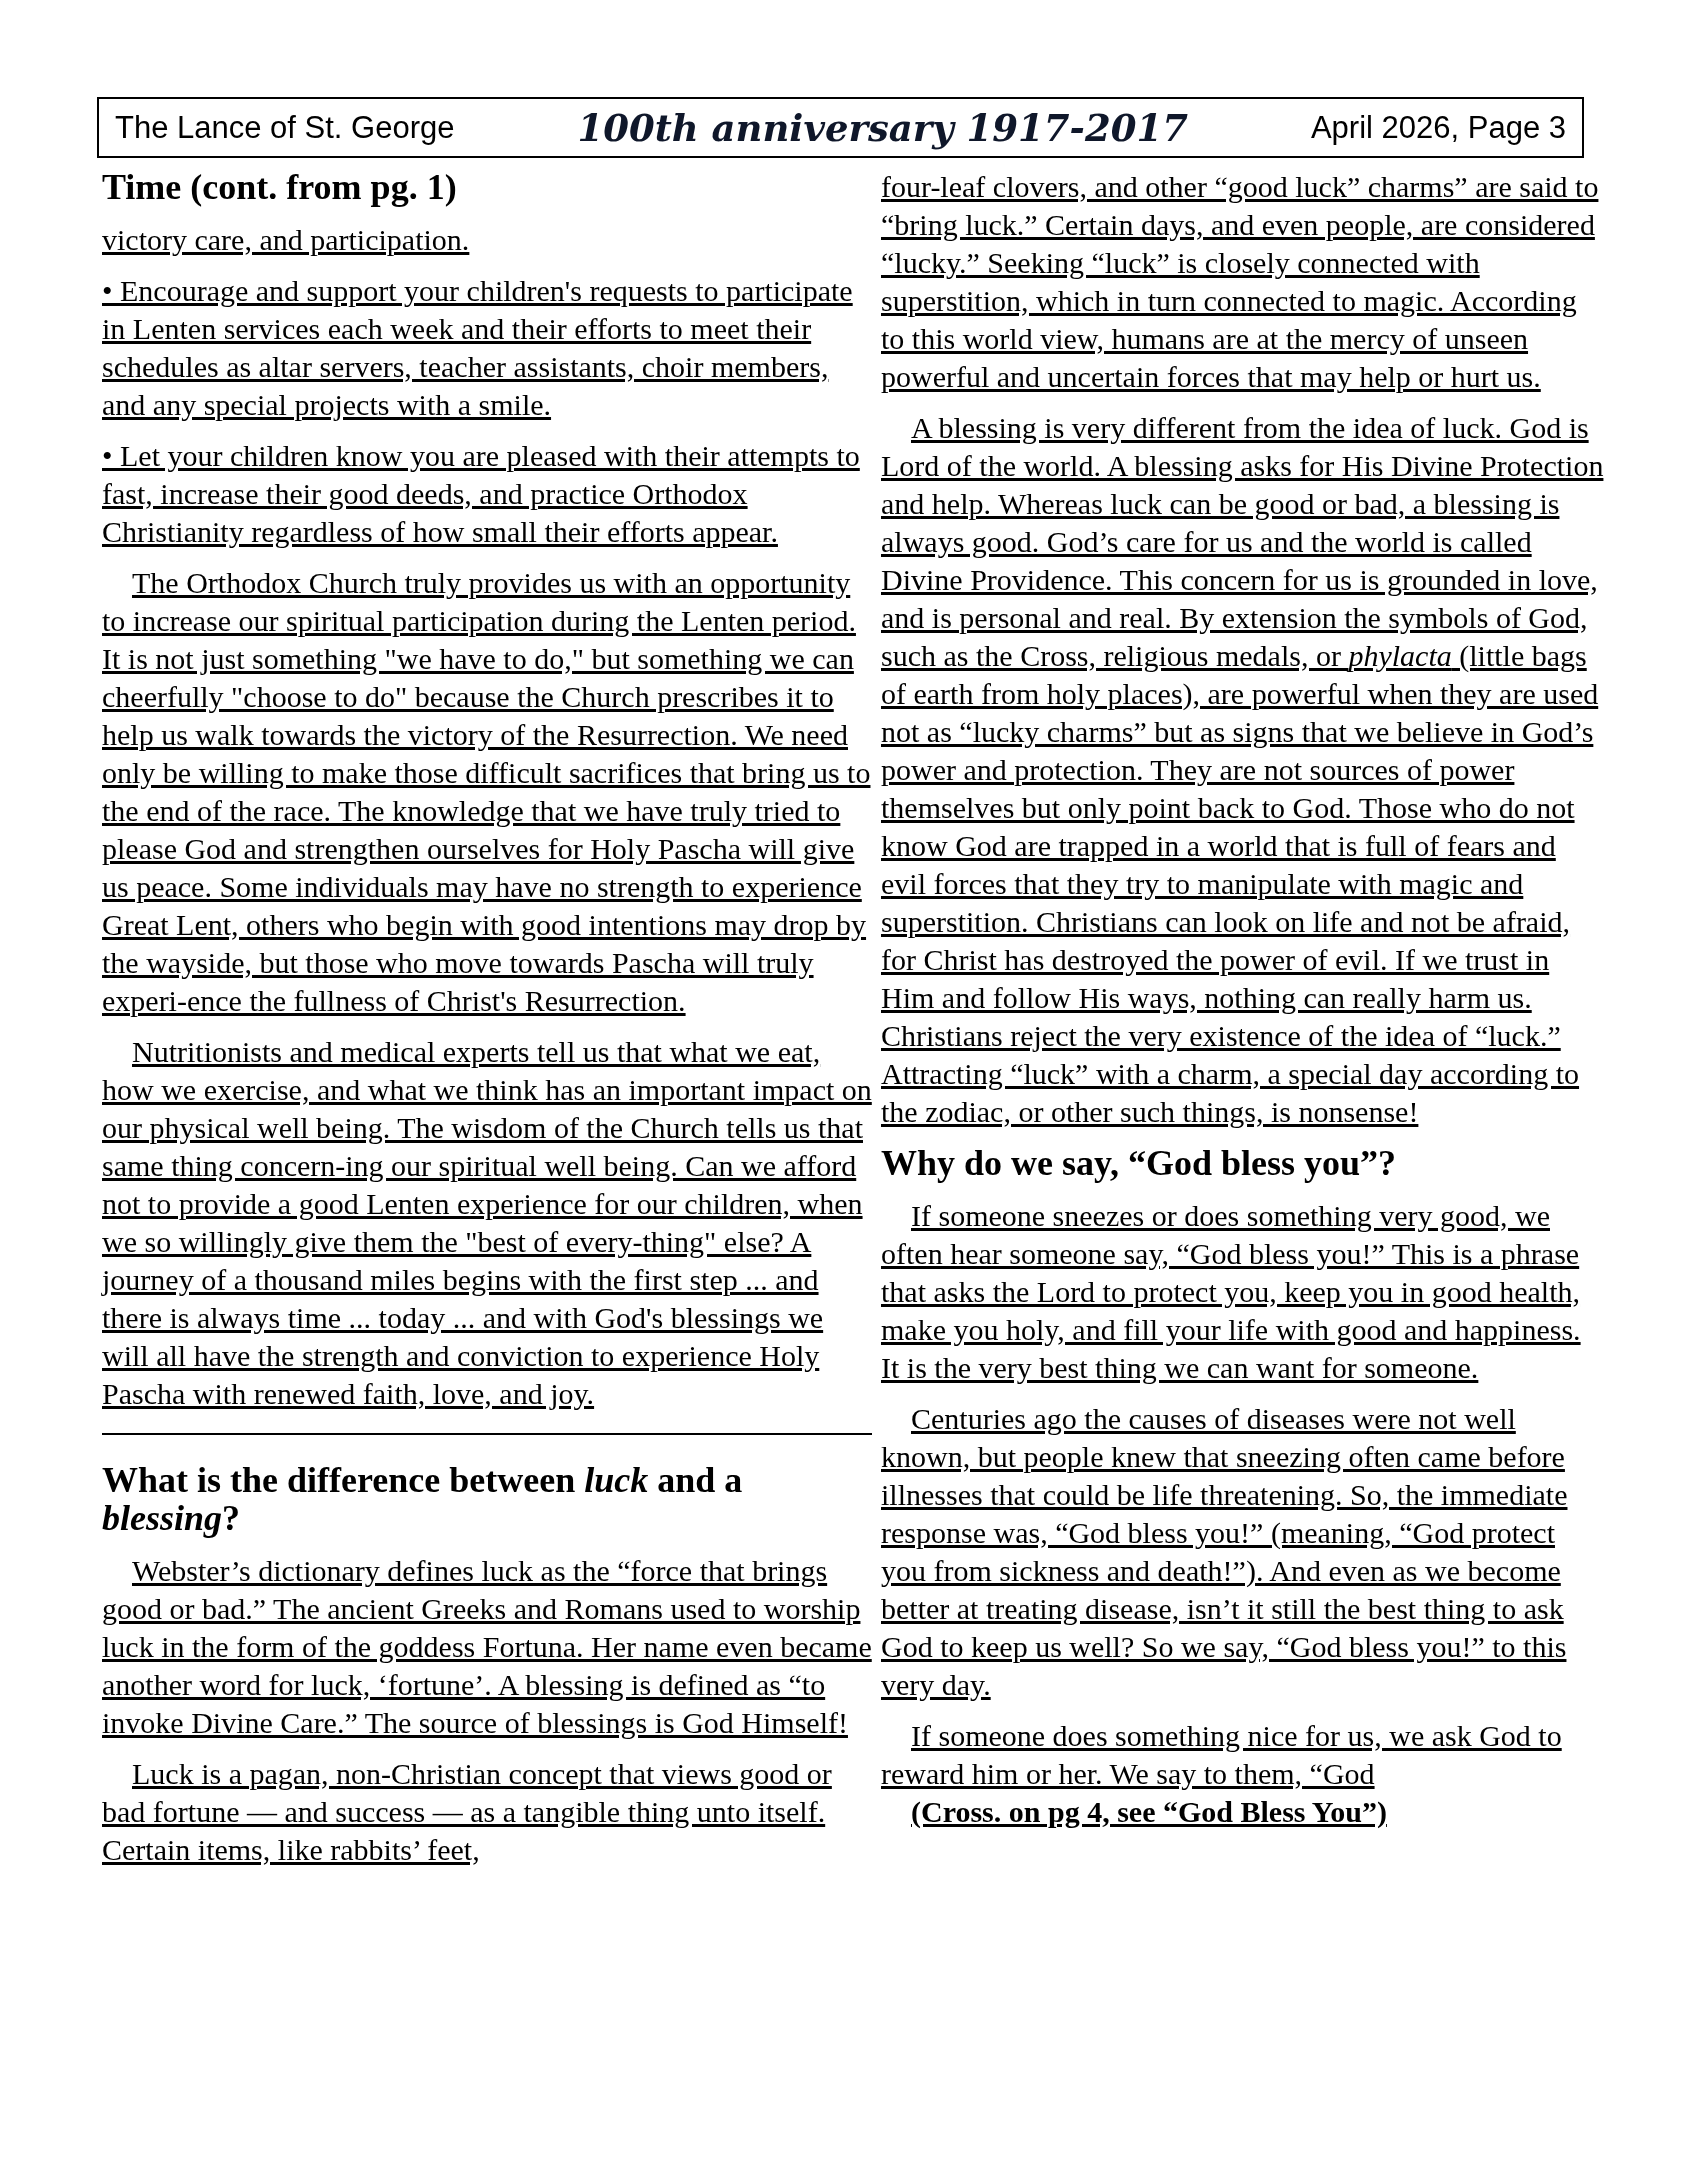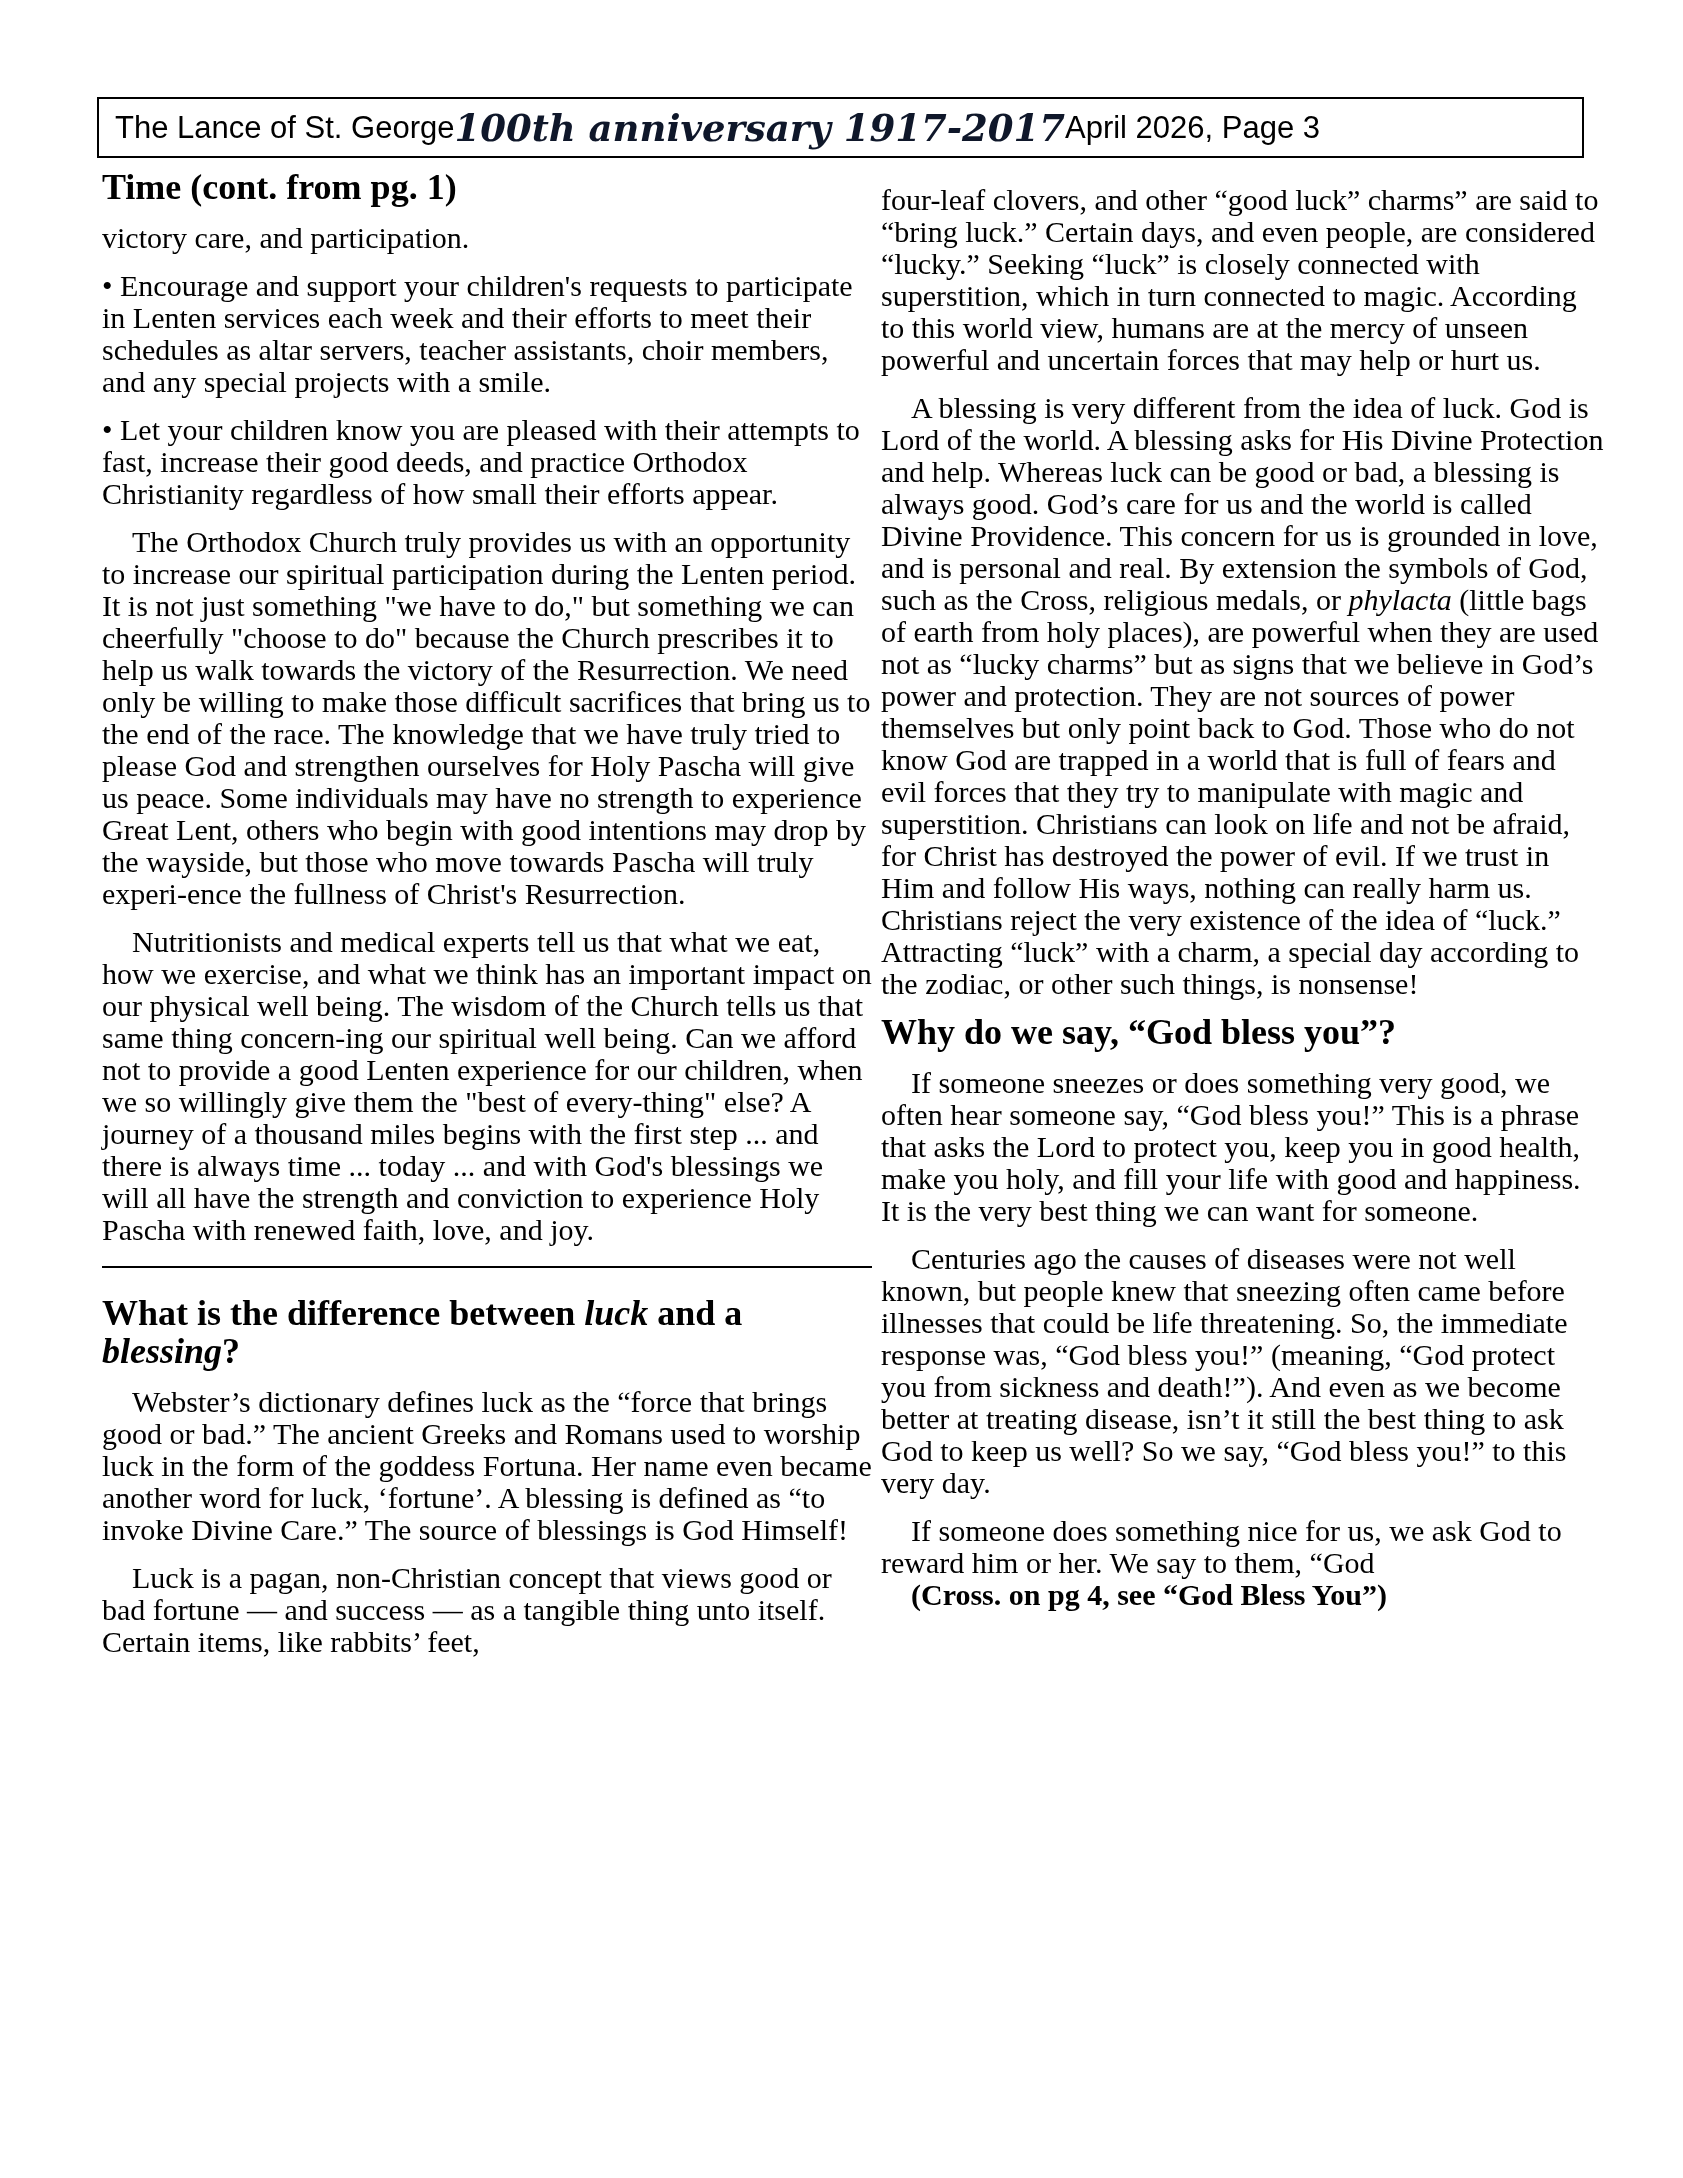--- a/index.html
+++ b/index.html
@@ -18,20 +18,21 @@
   .header-box {
     position: absolute;
     left: 97px;
     top: 97px;
     width: 1487px;
     height: 61px;
     border: 2px solid #000000;
     box-sizing: border-box;
     display: flex;
     align-items: center;
+    justify-content: space-between;
     padding: 0 16px;
     font-family: "Liberation Sans", sans-serif;
     font-size: 31px;
   }
   .header-left, .header-right {
     white-space: nowrap;
   }
   .header-center {
     font-family: "DejaVu Serif", serif;
     font-style: italic;
@@ -45,23 +46,24 @@
   }
   .col-left {
     left: 102px;
     width: 770px;
   }
   .col-right {
     left: 881px;
     width: 723px;
   }
   .col p {
-    margin: 16px 0 13px 0;
+    margin: 0 0 13px 0;
     font-size: 30px;
-    line-height: 32px;
+    line-height: 38px;
+    text-decoration: underline;
   }
   .indent {
     text-indent: 30px;
   }
   .section-heading {
     font-size: 36px;
     line-height: 38px;
     font-weight: bold;
     margin: 0 0 15px 0;
   }

